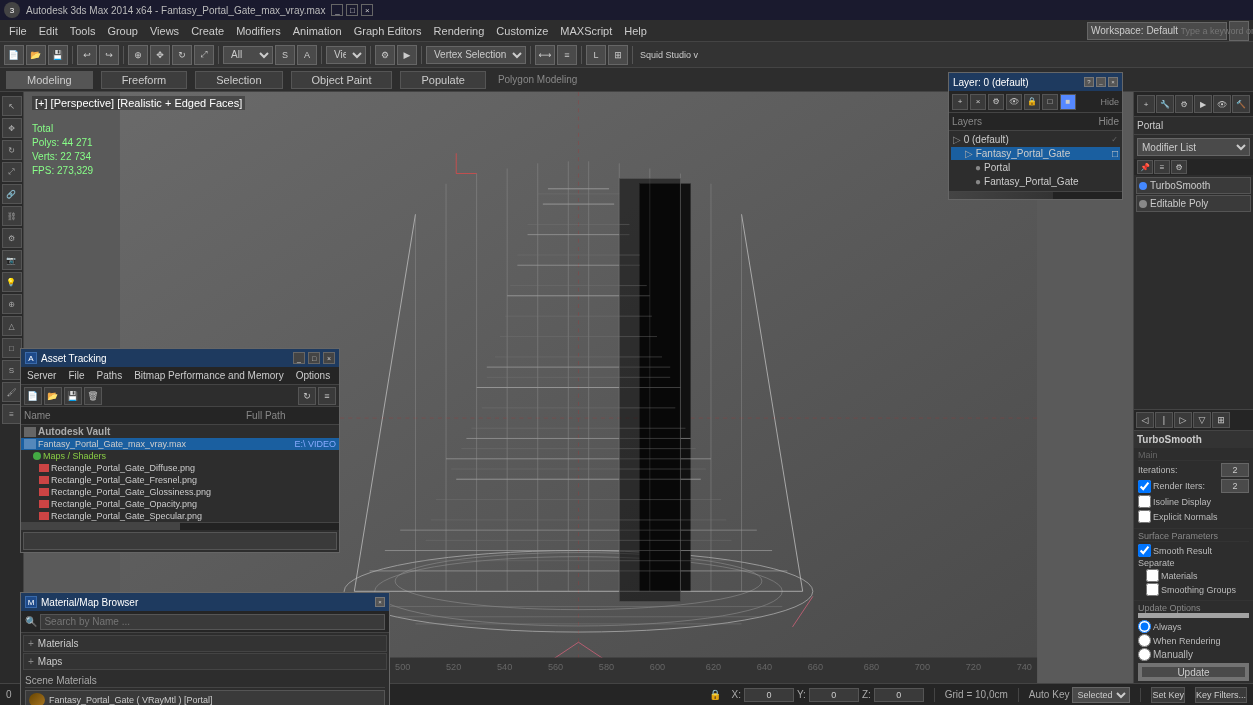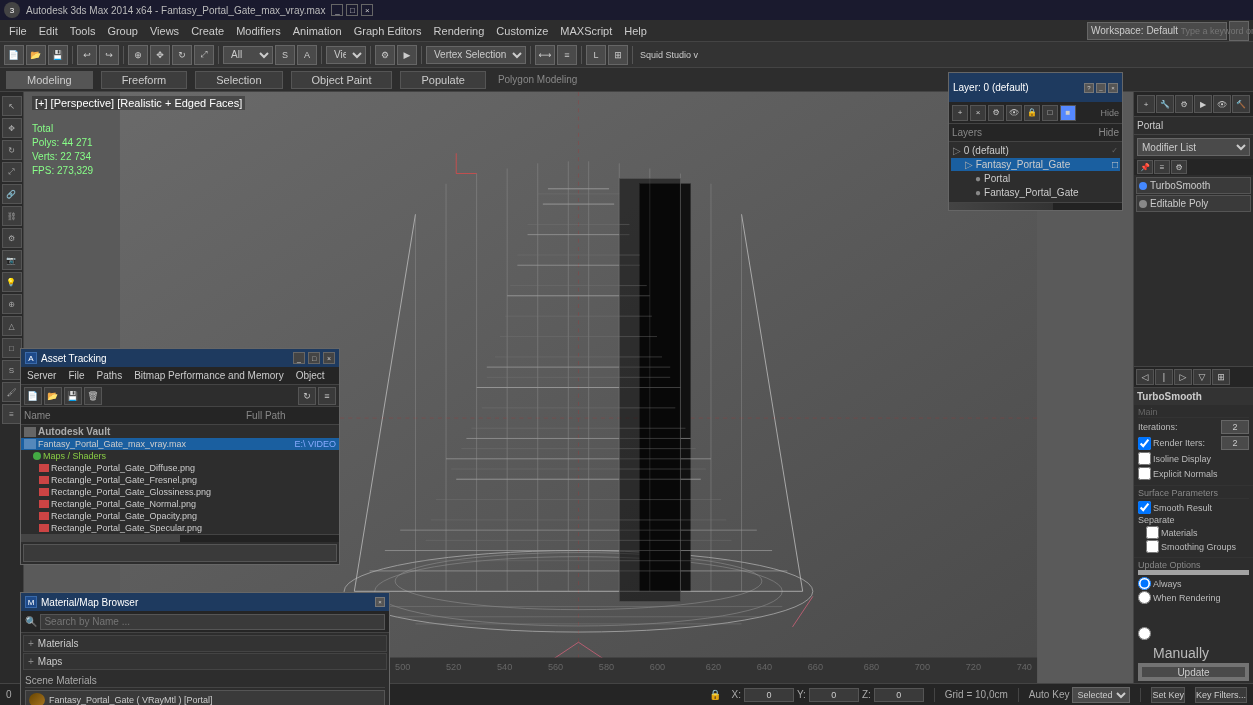--- a/index.html
+++ b/index.html
@@ -156,21 +156,21 @@
     
     .layers-window {
       position: absolute;
       top: 72px; right: 130px;
       width: 175px;
       background: #2d2d2d;
       border: 1px solid #666;
       z-index: 100;
     }
     .layers-titlebar {
-      height: 29px;
+      height: 18px;
       background: #1e3a5f;
       display: flex; align-items: center; justify-content: space-between;
       padding: 0 4px;
       font-size: 10px; color: #fff;
     }
     .layers-controls {
       display: flex; gap: 2px;
       height: 22px; align-items: center;
       padding: 0 3px;
       background: #252525;
@@ -728,21 +728,21 @@
       <div style="display:flex;align-items:center;margin-bottom:1px;">
         <input type="radio" name="update" checked="" style="margin-right: 2px;">
         <label style="font-size:9px;color:#bbb;">Always</label>
       </div>
       <div style="display:flex;align-items:center;margin-bottom:1px;">
         <input type="radio" name="update" style="margin-right: 2px;">
         <label style="font-size:9px;color:#bbb;">When Rendering</label>
       </div>
       <div style="display:flex;align-items:center;margin-bottom:2px;">
         <input type="radio" name="update" style="margin-right: 2px;">
-        <label style="font-size:14px;color:#bbb;margin-top:40px;">Manually</label>
+        <label style="font-size:10px;color:#bbb;">Manually</label>
       </div>
       <button style="width:100%;height:18px;background:#4a4a4a;border:4px solid #737373;color:#ccc;font-size:10px;cursor:pointer;">Update</button>
     </div>
   </div>
 </div>
 
 <div class="layers-window">
   <div class="layers-titlebar">
     <span>Layer: 0 (default)</span>
     <div class="wnd-chrome">
@@ -801,21 +801,21 @@
       <div class="wnd-btn">_</div>
       <div class="wnd-btn">□</div>
       <div class="wnd-btn">×</div>
     </div>
   </div>
   <div class="asset-menubar">
     <span class="asset-menu-item">Server</span>
     <span class="asset-menu-item">File</span>
     <span class="asset-menu-item">Paths</span>
     <span class="asset-menu-item">Bitmap Performance and Memory</span>
-    <span class="asset-menu-item">Object</span>
+    <span class="asset-menu-item">Options</span>
   </div>
   <div class="asset-toolbar">
     <div class="asset-tb-btn">📄</div>
     <div class="asset-tb-btn">📂</div>
     <div class="asset-tb-btn">💾</div>
     <div class="asset-tb-btn">🗑</div>
     <div style="flex:1;"></div>
     <div class="asset-tb-btn">↻</div>
     <div class="asset-tb-btn">≡</div>
   </div>
@@ -844,24 +844,20 @@
     <div class="asset-item texture">
       <span class="asset-icon tex-icon"></span>
       <span>Rectangle_Portal_Gate_Fresnel.png</span>
     </div>
     <div class="asset-item texture">
       <span class="asset-icon tex-icon"></span>
       <span>Rectangle_Portal_Gate_Glossiness.png</span>
     </div>
     <div class="asset-item texture">
       <span class="asset-icon tex-icon"></span>
-      <span>Rectangle_Portal_Gate_Normal.png</span>
-    </div>
-    <div class="asset-item texture">
-      <span class="asset-icon tex-icon"></span>
       <span>Rectangle_Portal_Gate_Opacity.png</span>
     </div>
     <div class="asset-item texture">
       <span class="asset-icon tex-icon"></span>
       <span>Rectangle_Portal_Gate_Specular.png</span>
     </div>
   </div>
   <div class="asset-scrollbar">
     <div style="height:100%;width:50%;background:#444;"></div>
   </div>

